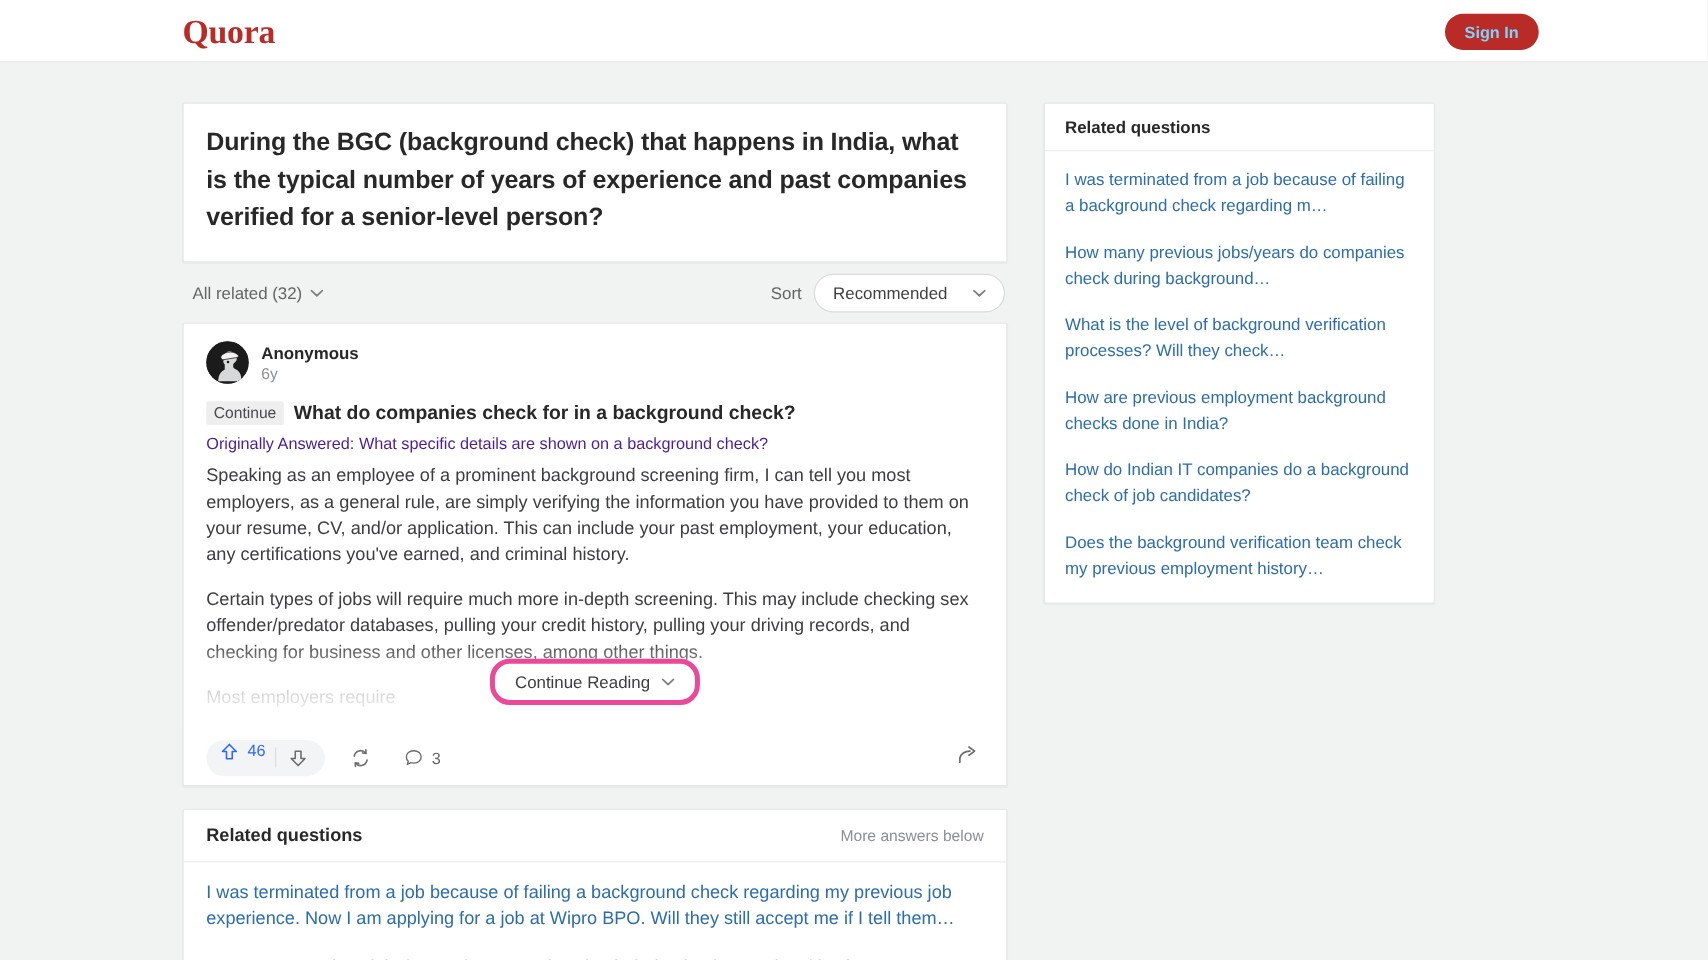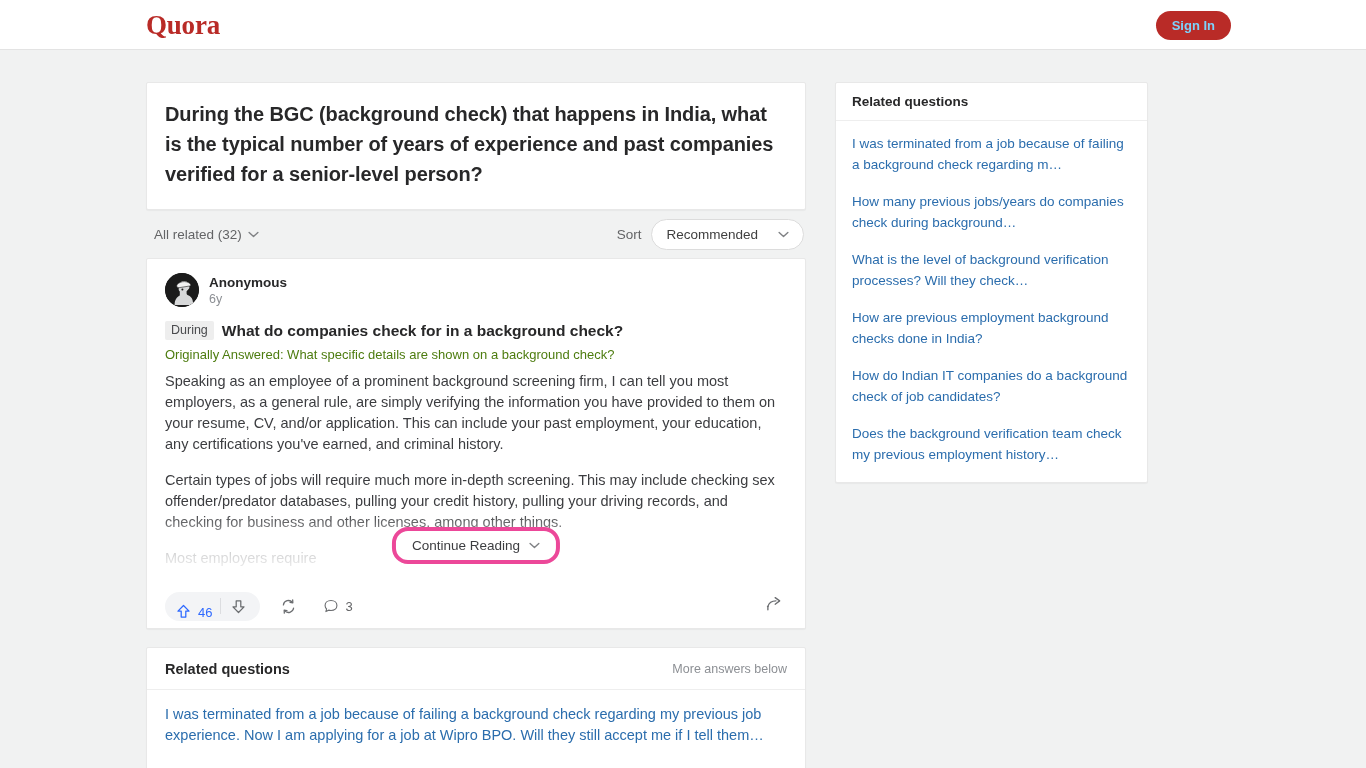--- a/index.html
+++ b/index.html
@@ -172,21 +172,21 @@
   .answer-qline { display: flex; align-items: center; gap: 8px; margin-bottom: 7px; }
   .related-badge {
     background: #eeeeee;
     color: #494a4d;
     font-size: 12.5px;
     padding: 2px 6px;
     border-radius: 2px;
     line-height: 15px;
   }
   .answer-qtitle { font-size: 15.5px; font-weight: bold; color: #282829; }
-  .orig-answered { font-size: 13px; color: #4d7c0f; margin-bottom: 9px; }
+  .orig-answered { font-size: 13px; color: #4c1d95; margin-bottom: 9px; }
 
   .answer-body { font-size: 14.5px; line-height: 21px; color: #3c3d40; }
   .answer-body p { margin: 0 0 15px 0; }
 
   .fade-mask {
     position: absolute;
     left: 1px; right: 1px;
     bottom: 40px;
     height: 76px;
     background: linear-gradient(to bottom, rgba(255,255,255,0) 0%, rgba(255,255,255,0.72) 45%, rgba(255,255,255,0.97) 85%, #ffffff 100%);
@@ -221,21 +221,21 @@
   }
   .vote-group {
     display: inline-flex;
     align-items: center;
     background: #f3f4f6;
     border-radius: 16px;
     height: 29px;
     padding: 0 4px;
   }
   .vote-up {
-    display: inline-flex; align-items: flex-end; gap: 6px;
+    display: inline-flex; align-items: flex-start; gap: 6px;
     padding: 0 8px 0 6px; height: 27px; cursor: pointer;
     font-size: 13px; color: #2e69ff;
   }
   .vote-div { width: 1px; height: 16px; background: #dcdde0; }
   .vote-down { display: inline-flex; align-items: center; padding: 0 9px; height: 27px; cursor: pointer; }
   .act-btn {
     display: inline-flex; align-items: center; gap: 6px;
     margin-left: 14px; cursor: pointer;
     font-size: 13px; color: #636466;
     padding: 4px 6px; border-radius: 14px;
@@ -339,21 +339,21 @@
               <circle cx="17.4" cy="16.6" r="1" fill="#1b1b1b"></circle>
             </svg>
           </div>
           <div class="author-meta">
             <span class="author-name">Anonymous</span>
             <span class="author-time">6y</span>
           </div>
         </div>
 
         <div class="answer-qline">
-          <span class="related-badge">During</span>
+          <span class="related-badge">Continue</span>
           <span class="answer-qtitle">What do companies check for in a background check?</span>
         </div>
 
         <div class="orig-answered">Originally Answered: What specific details are shown on a background check?</div>
 
         <div class="answer-body">
           <p>Speaking as an employee of a prominent background screening firm, I can tell you most employers, as a general rule, are simply verifying the information you have provided to them on your resume, CV, and/or application. This can include your past employment, your education, any certifications you've earned, and criminal history.</p>
           <p>Certain types of jobs will require much more in-depth screening. This may include checking sex offender/predator databases, pulling your credit history, pulling your driving records, and checking for business and other licenses, among other things.</p>
           <p>Most employers require</p>
         </div>

